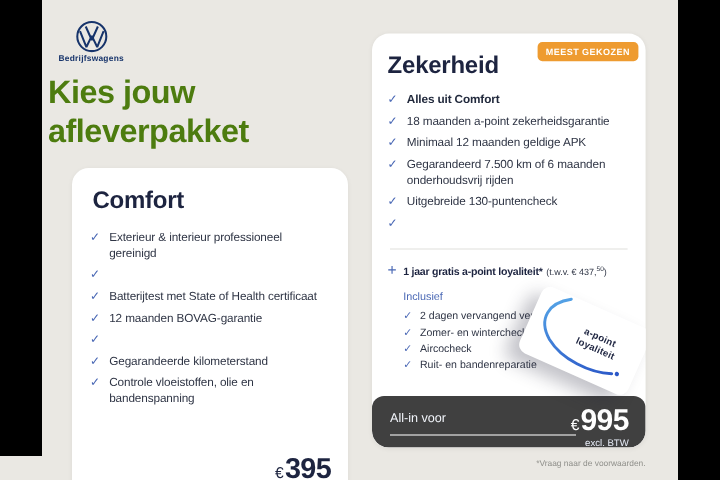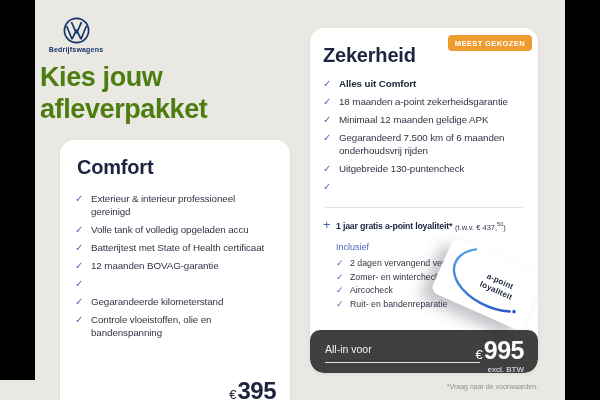--- a/index.html
+++ b/index.html
@@ -106,21 +106,20 @@
 
   <div class="card card-comfort">
     <h2>Comfort</h2>
     <ul class="checklist">
       <li>
           <span class="check">✓</span>
           <span>Exterieur &amp; interieur professioneel gereinigd</span>
         </li>
       <li>
           <span class="check">✓</span>
-          <span>Volle tank of volledig opgeladen accu</span>
         </li>
       <li>
           <span class="check">✓</span>
           <span>Batterijtest met State of Health certificaat</span>
         </li>
       <li>
           <span class="check">✓</span>
           <span>12 maanden BOVAG-garantie</span>
         </li>
       <li>

